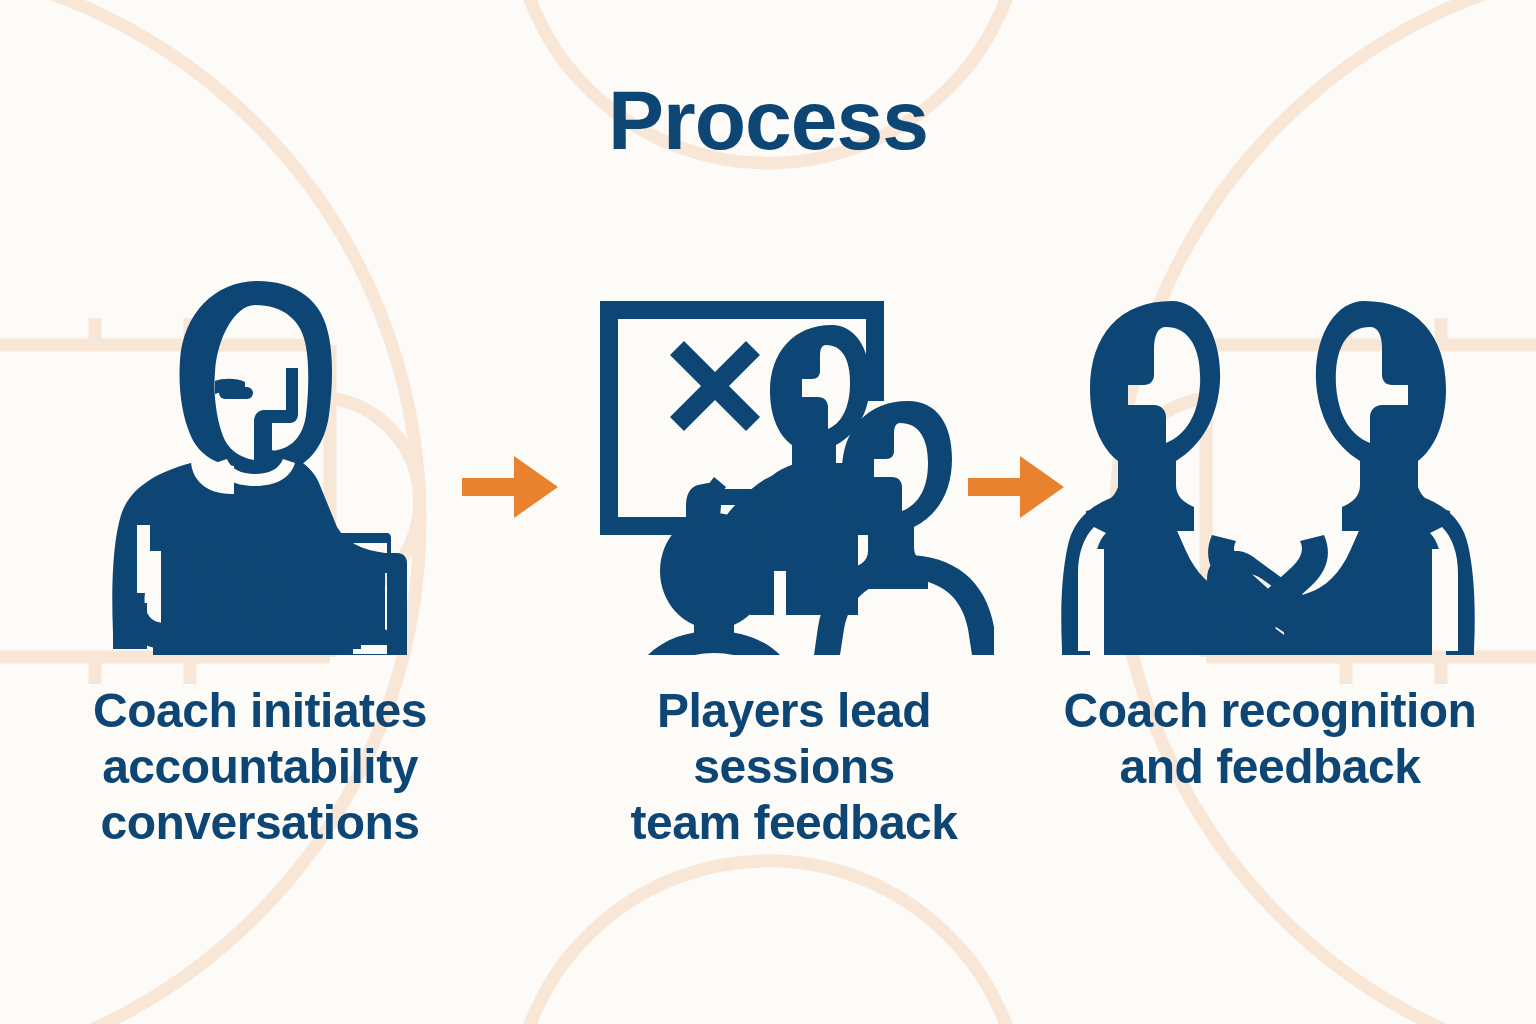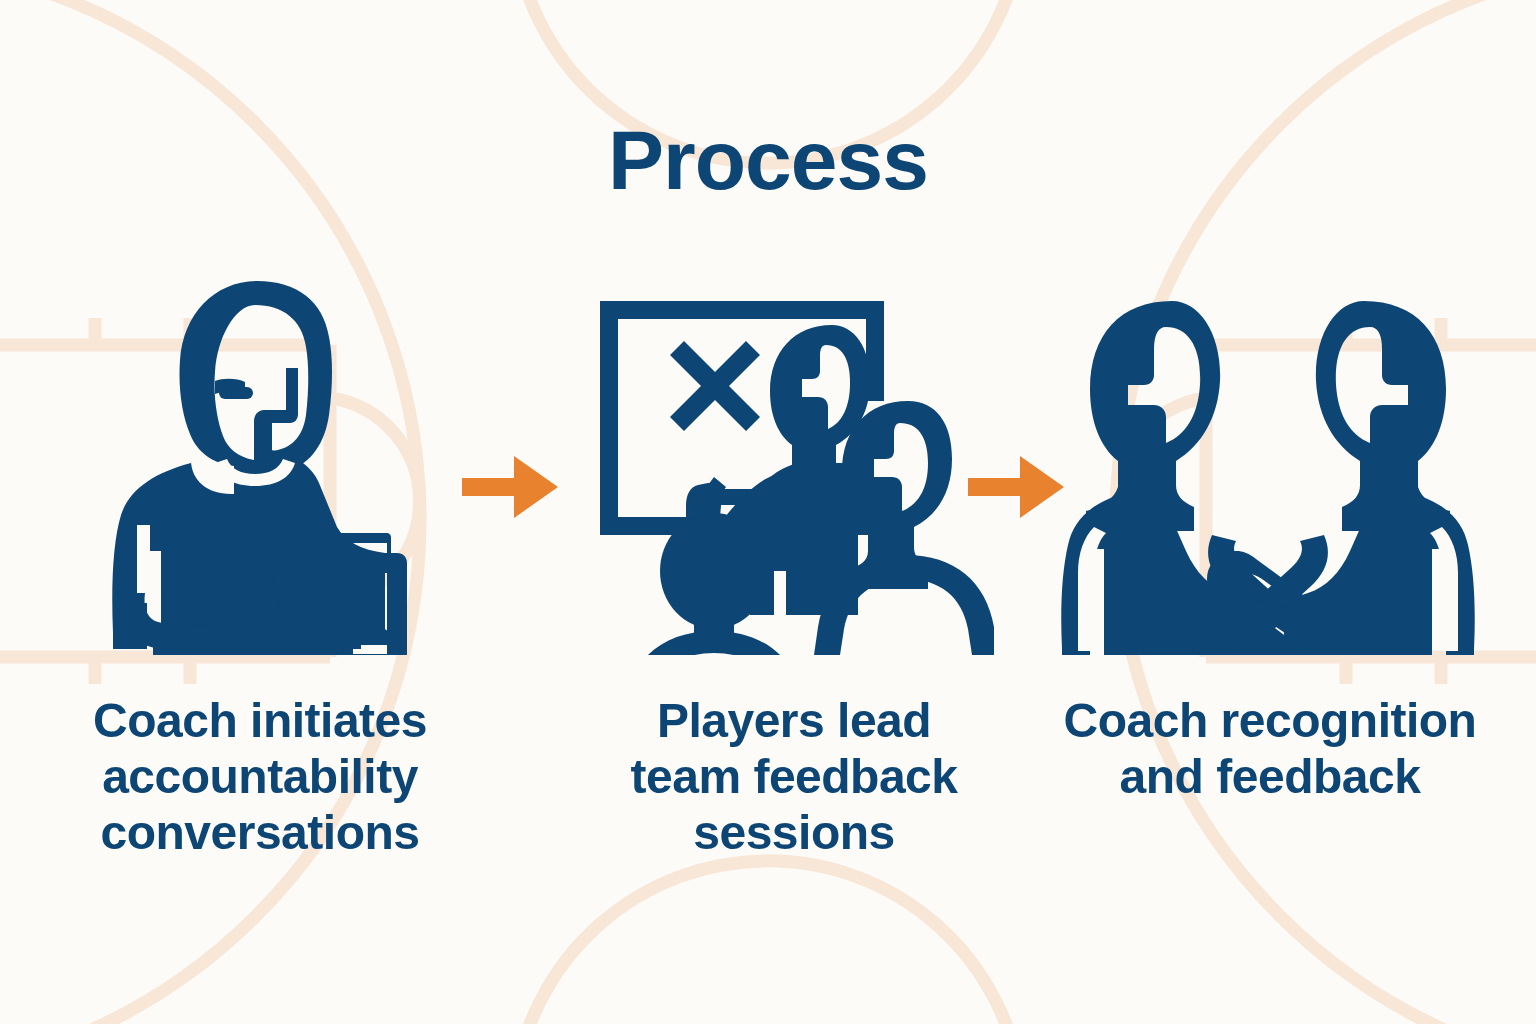--- a/index.html
+++ b/index.html
@@ -30,21 +30,20 @@
     position: absolute;
     top: 78px;
     left: 0;
     width: 1536px;
     text-align: center;
     font-size: 84px;
     font-weight: bold;
     letter-spacing: -1px;
     color: #0d4674;
     line-height: 1;
-    margin-top: 40px;
   }
 
   
   .step {
     position: absolute;
     top: 255px;
     width: 430px;
     display: flex;
     flex-direction: column;
     align-items: center;
@@ -54,21 +53,21 @@
   #step-3 { left: 1045px; width: 450px; }
 
   .icon-box {
     height: 400px;
     display: flex;
     align-items: flex-end;
     justify-content: center;
   }
 
   .caption {
-    margin-top: 38px;
+    margin-top: 28px;
     text-align: center;
     font-size: 48px;
     font-weight: bold;
     line-height: 1.17;
     color: #0d4674;
     letter-spacing: -0.5px;
   }
 
   
   .arrow {
@@ -205,22 +204,22 @@
 
           <path d="M314 118 c-40 0 -66 28 -66 70 c0 26 10 48 26 58 l0 22 c0 10 -8 16 -22 18 l0 20 l82 0 l0 -24 c-10 -4 -14 -10 -14 -18 l0 -20 c24 -12 38 -36 38 -68 c0 -36 -16 -58 -44 -58 z
                    M306 140 c18 0 28 14 28 40 c0 26 -10 42 -26 48 l0 -24 c0 -6 -4 -10 -10 -10 l-18 0 l0 -18 l12 0 c5 0 8 -3 8 -8 l0 -18 c0 -6 2 -10 6 -10 z"></path>
 
           <path d="M312 272 c-48 0 -80 26 -88 72 l-4 28 l26 0 l4 -26 c6 -32 28 -50 62 -50 c34 0 56 18 62 50 l4 26 l26 0 l-4 -28 c-8 -46 -40 -72 -88 -72 z"></path>
         </g>
       </svg>
     </div>
     <div class="caption">
       <div>Players lead</div>
+      <div>sessions</div>
       <div>team feedback</div>
-      <div>sessions</div>
     </div>
   </div>
 
   <div class="arrow" id="arrow-2">
     <svg width="100" height="70" viewBox="0 0 100 70">
       <path d="M0 26 L52 26 L52 4 L96 35 L52 66 L52 44 L0 44 Z" fill="#e8822e"></path>
     </svg>
   </div>
 
   <div class="step" id="step-3">

